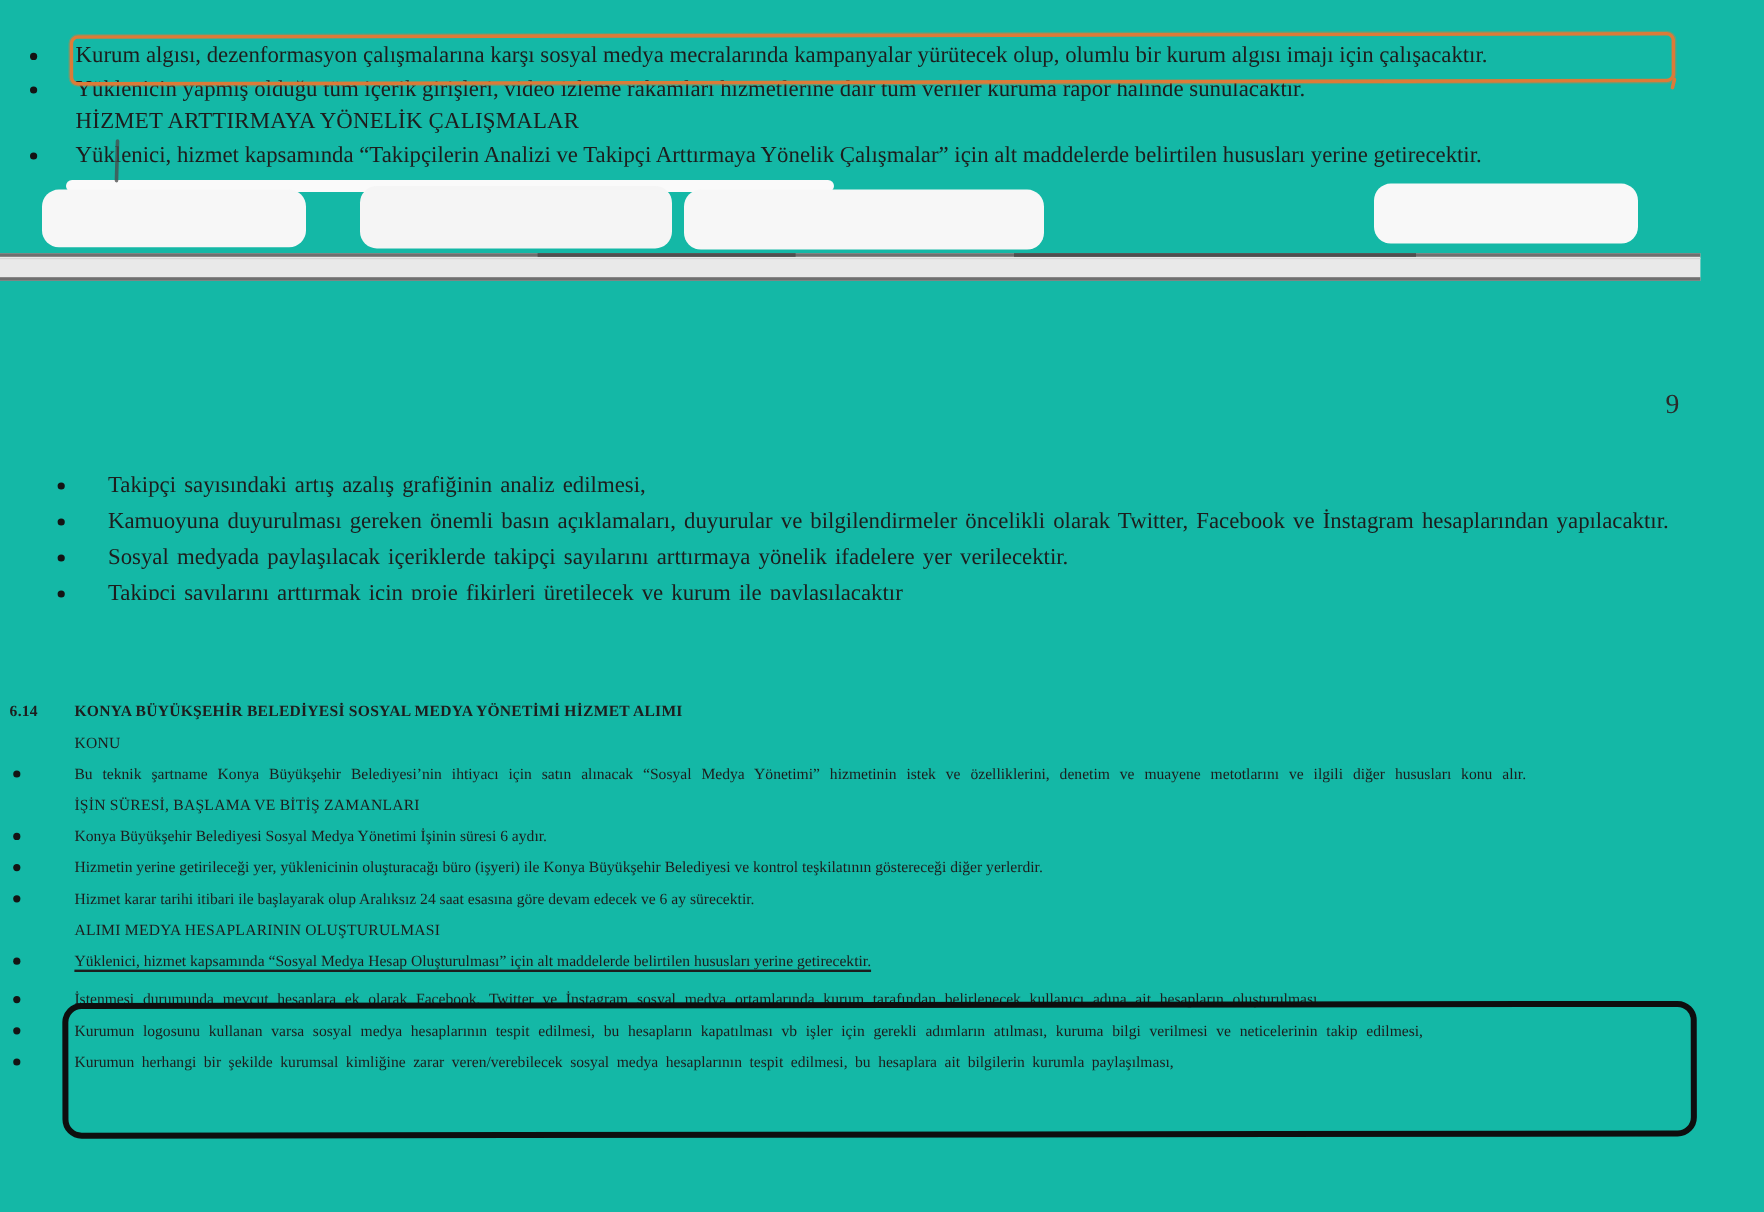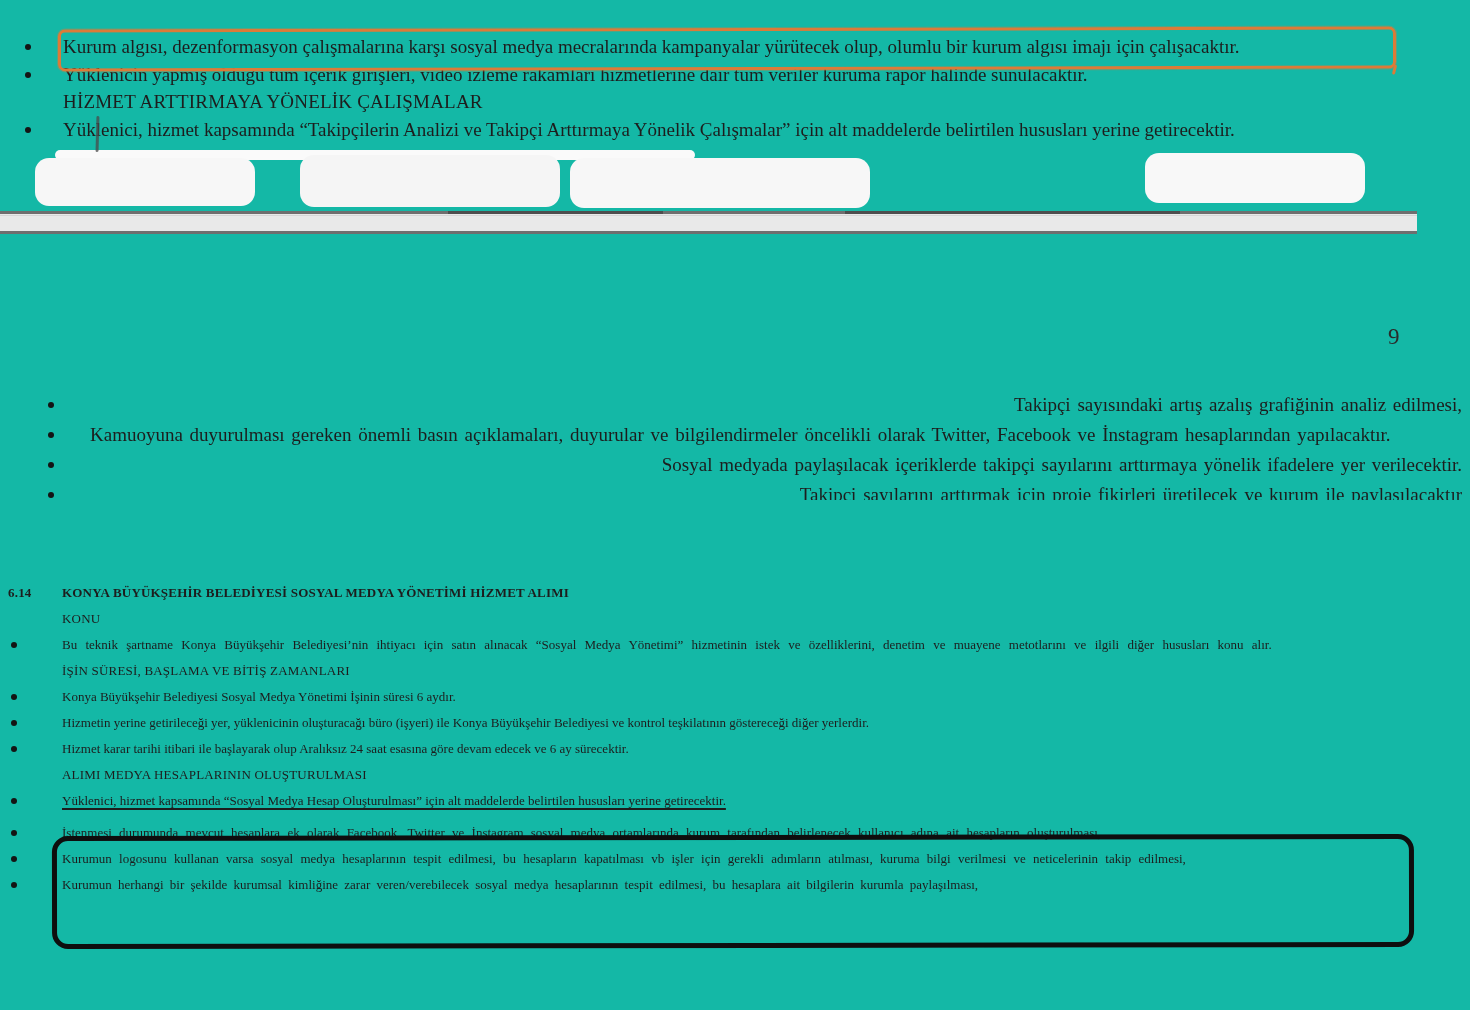--- a/index.html
+++ b/index.html
@@ -56,21 +56,21 @@
   
   .pageno{
     position:absolute;left:1388px;top:324px;font-size:23px;color:#2a2a2a;
     font-family:"Liberation Serif","DejaVu Serif",serif;
   }
   
   .mid{top:390px;filter:blur(0.2px);}
   .mid .row{line-height:30px;font-size:19px;}
   .mid .dot{left:48px;top:12px;}
   .mid p{margin-left:90px;margin-right:48px;text-align:justify;word-spacing:2px;}
-  .mid .single p{text-align:right;}
+  .mid .single p{text-align:left;}
   .clip{height:20px;overflow:hidden;}
   
   .sec{top:580px;filter:blur(0.2px);}
   .sec .row{line-height:26px;font-size:13px;}
   .sec .dot{left:11px;top:10px;}
   .sec p{margin-left:62px;margin-right:48px;}
   .sec .just p{text-align:justify;}
   .ws1 p{word-spacing:5px;}
   .ws2 p{word-spacing:4px;}
   .ws3 p{word-spacing:3px;}

